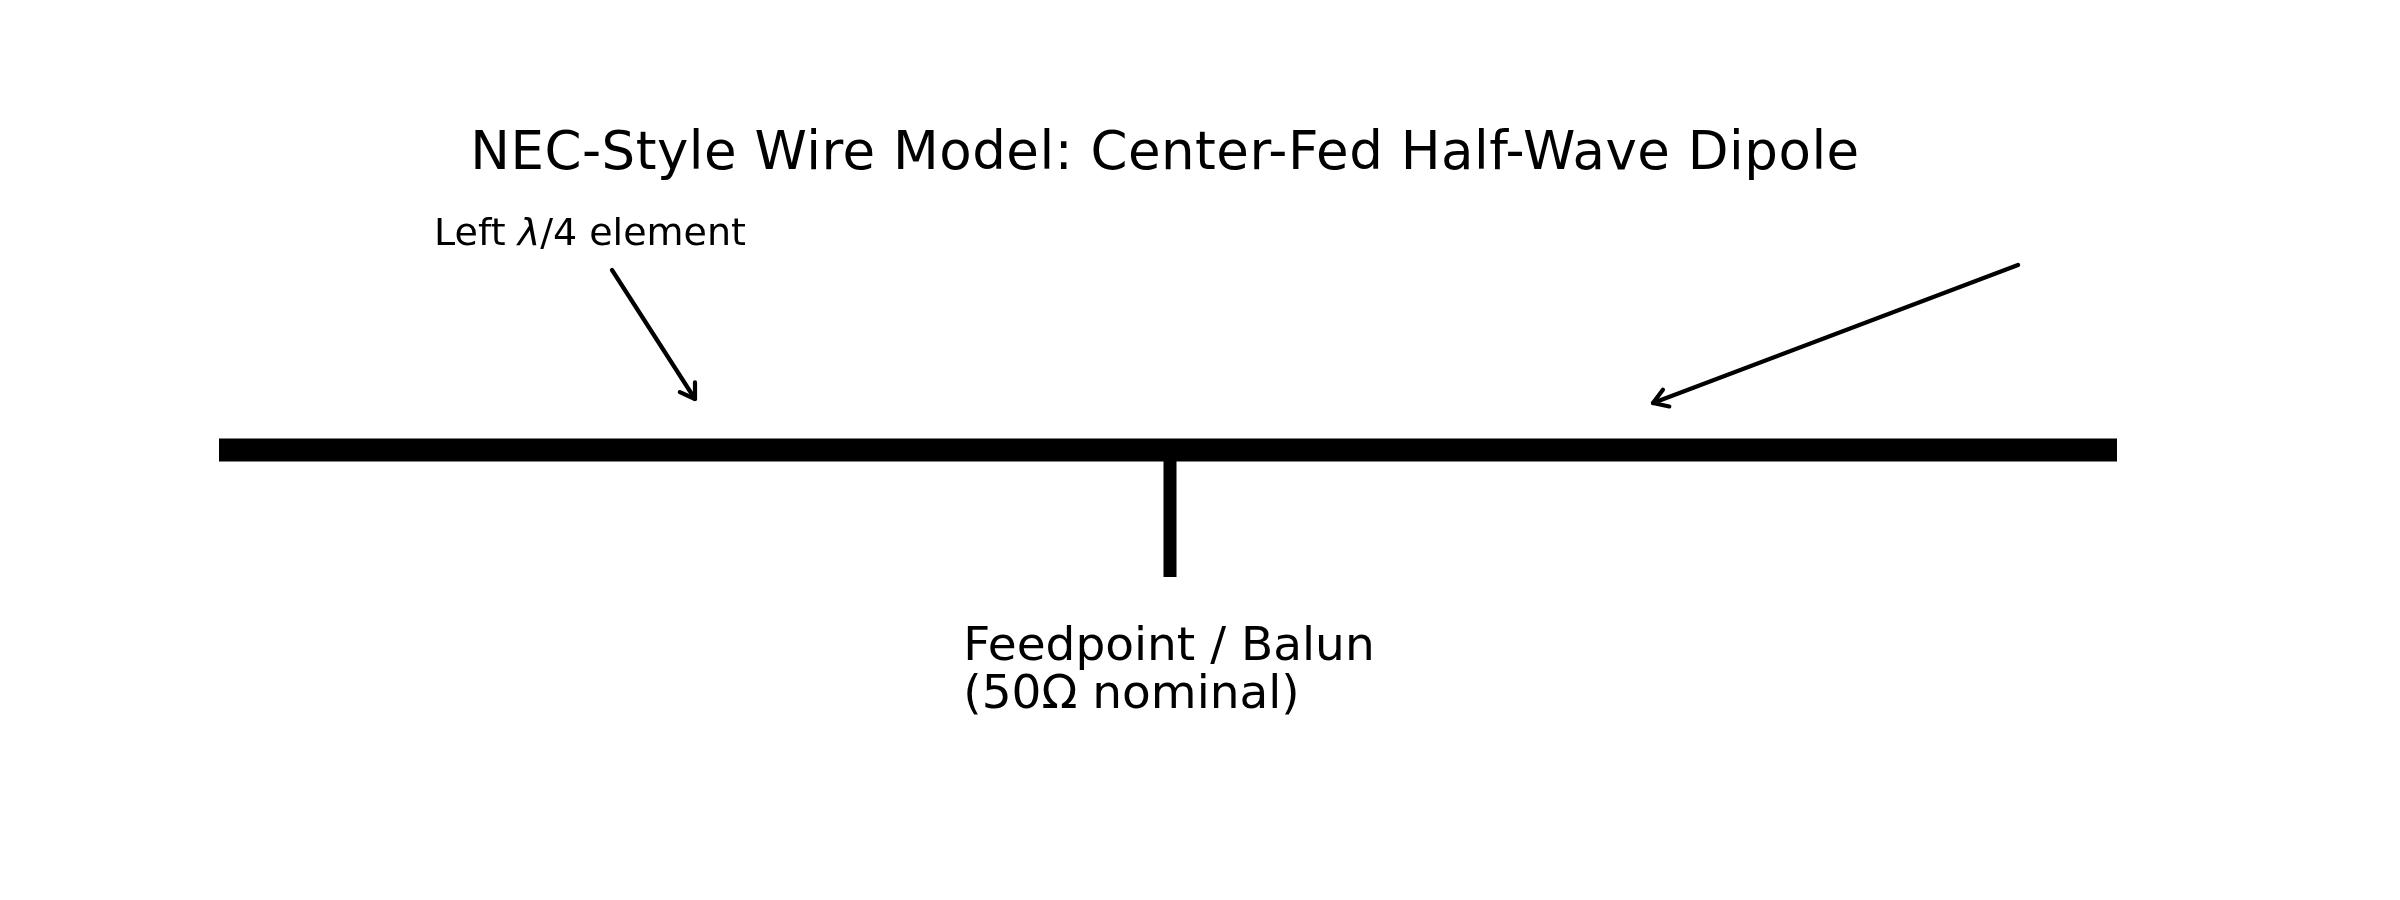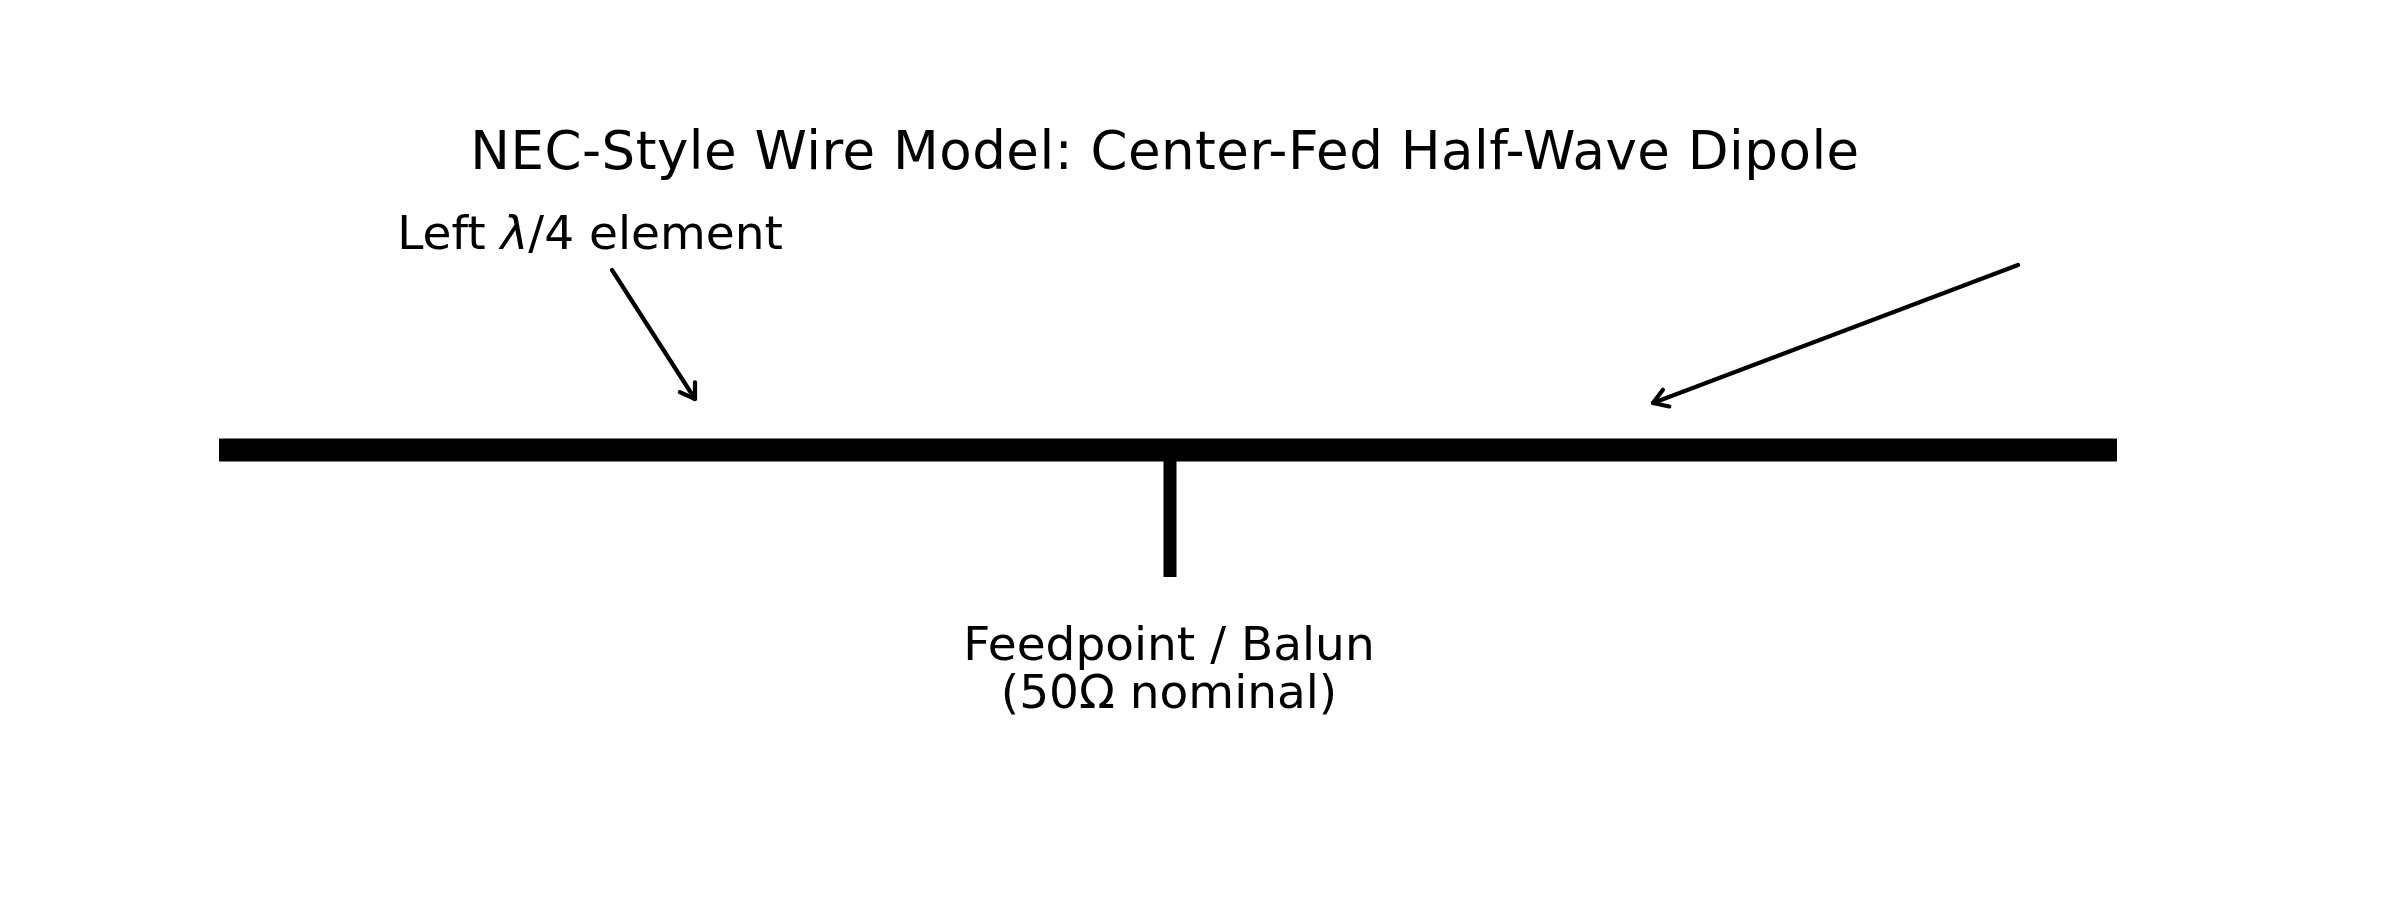--- a/index.html
+++ b/index.html
@@ -24,32 +24,31 @@
 
   .txt { position: absolute; white-space: nowrap; color: var(--ink); }
 
   .fig-title {
     left: 1165px; top: 150px;
     transform: translate(-50%, -50%);
     font-size: 53px;
     letter-spacing: 0.5px;
   }
 
-  .elem-label { font-size: 47px; }
+  .elem-label { font-size: 38px; }
   .elem-label.left  { left: 590px;  top: 232px; transform: translate(-50%, -50%); }
   .elem-label.right { left: 2110px; top: 232px; transform: translate(-50%, -50%); }
   .lambda { font-style: italic; }
 
   .feed-label {
     position: absolute;
     left: 1169px; top: 668px;
     transform: translate(-50%, -50%);
     font-size: 47px;
     line-height: 48px;
-    text-align: center;
     white-space: nowrap;
     color: var(--ink);
   }
 </style>
 </head>
 <body>
 
 <div class="stage">
 
   <svg class="drawing" viewBox="0 0 2400 900">

